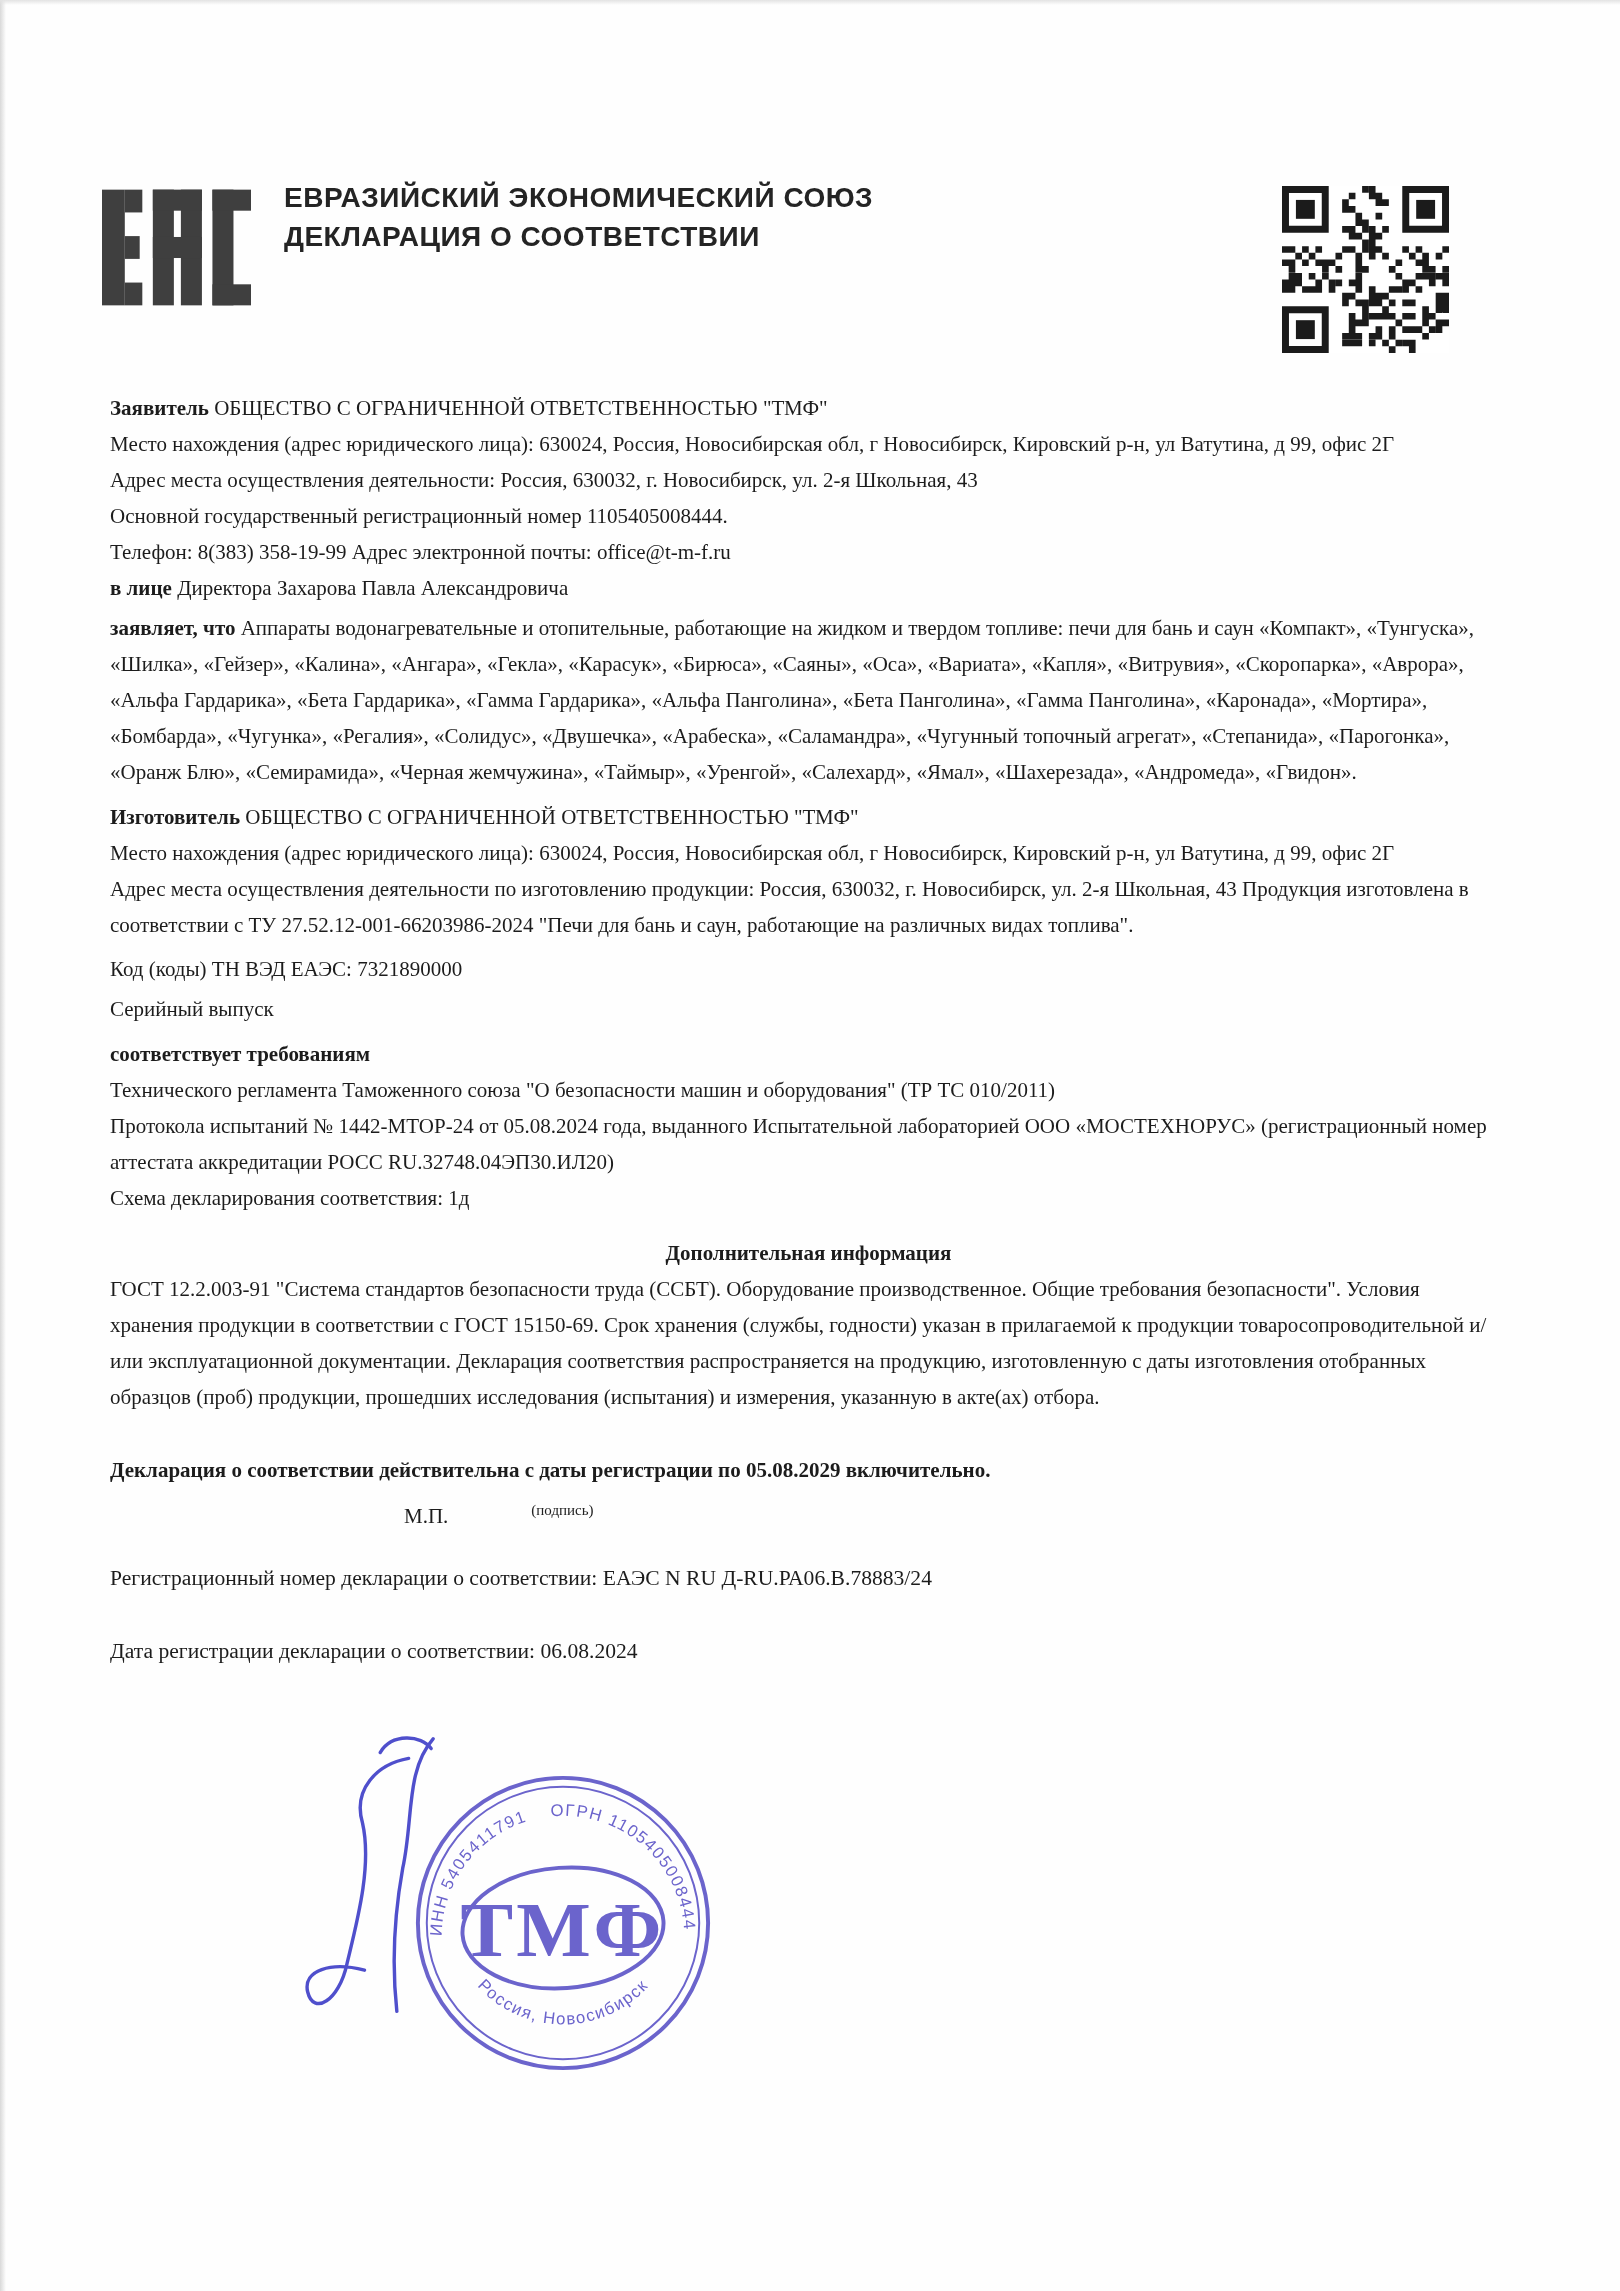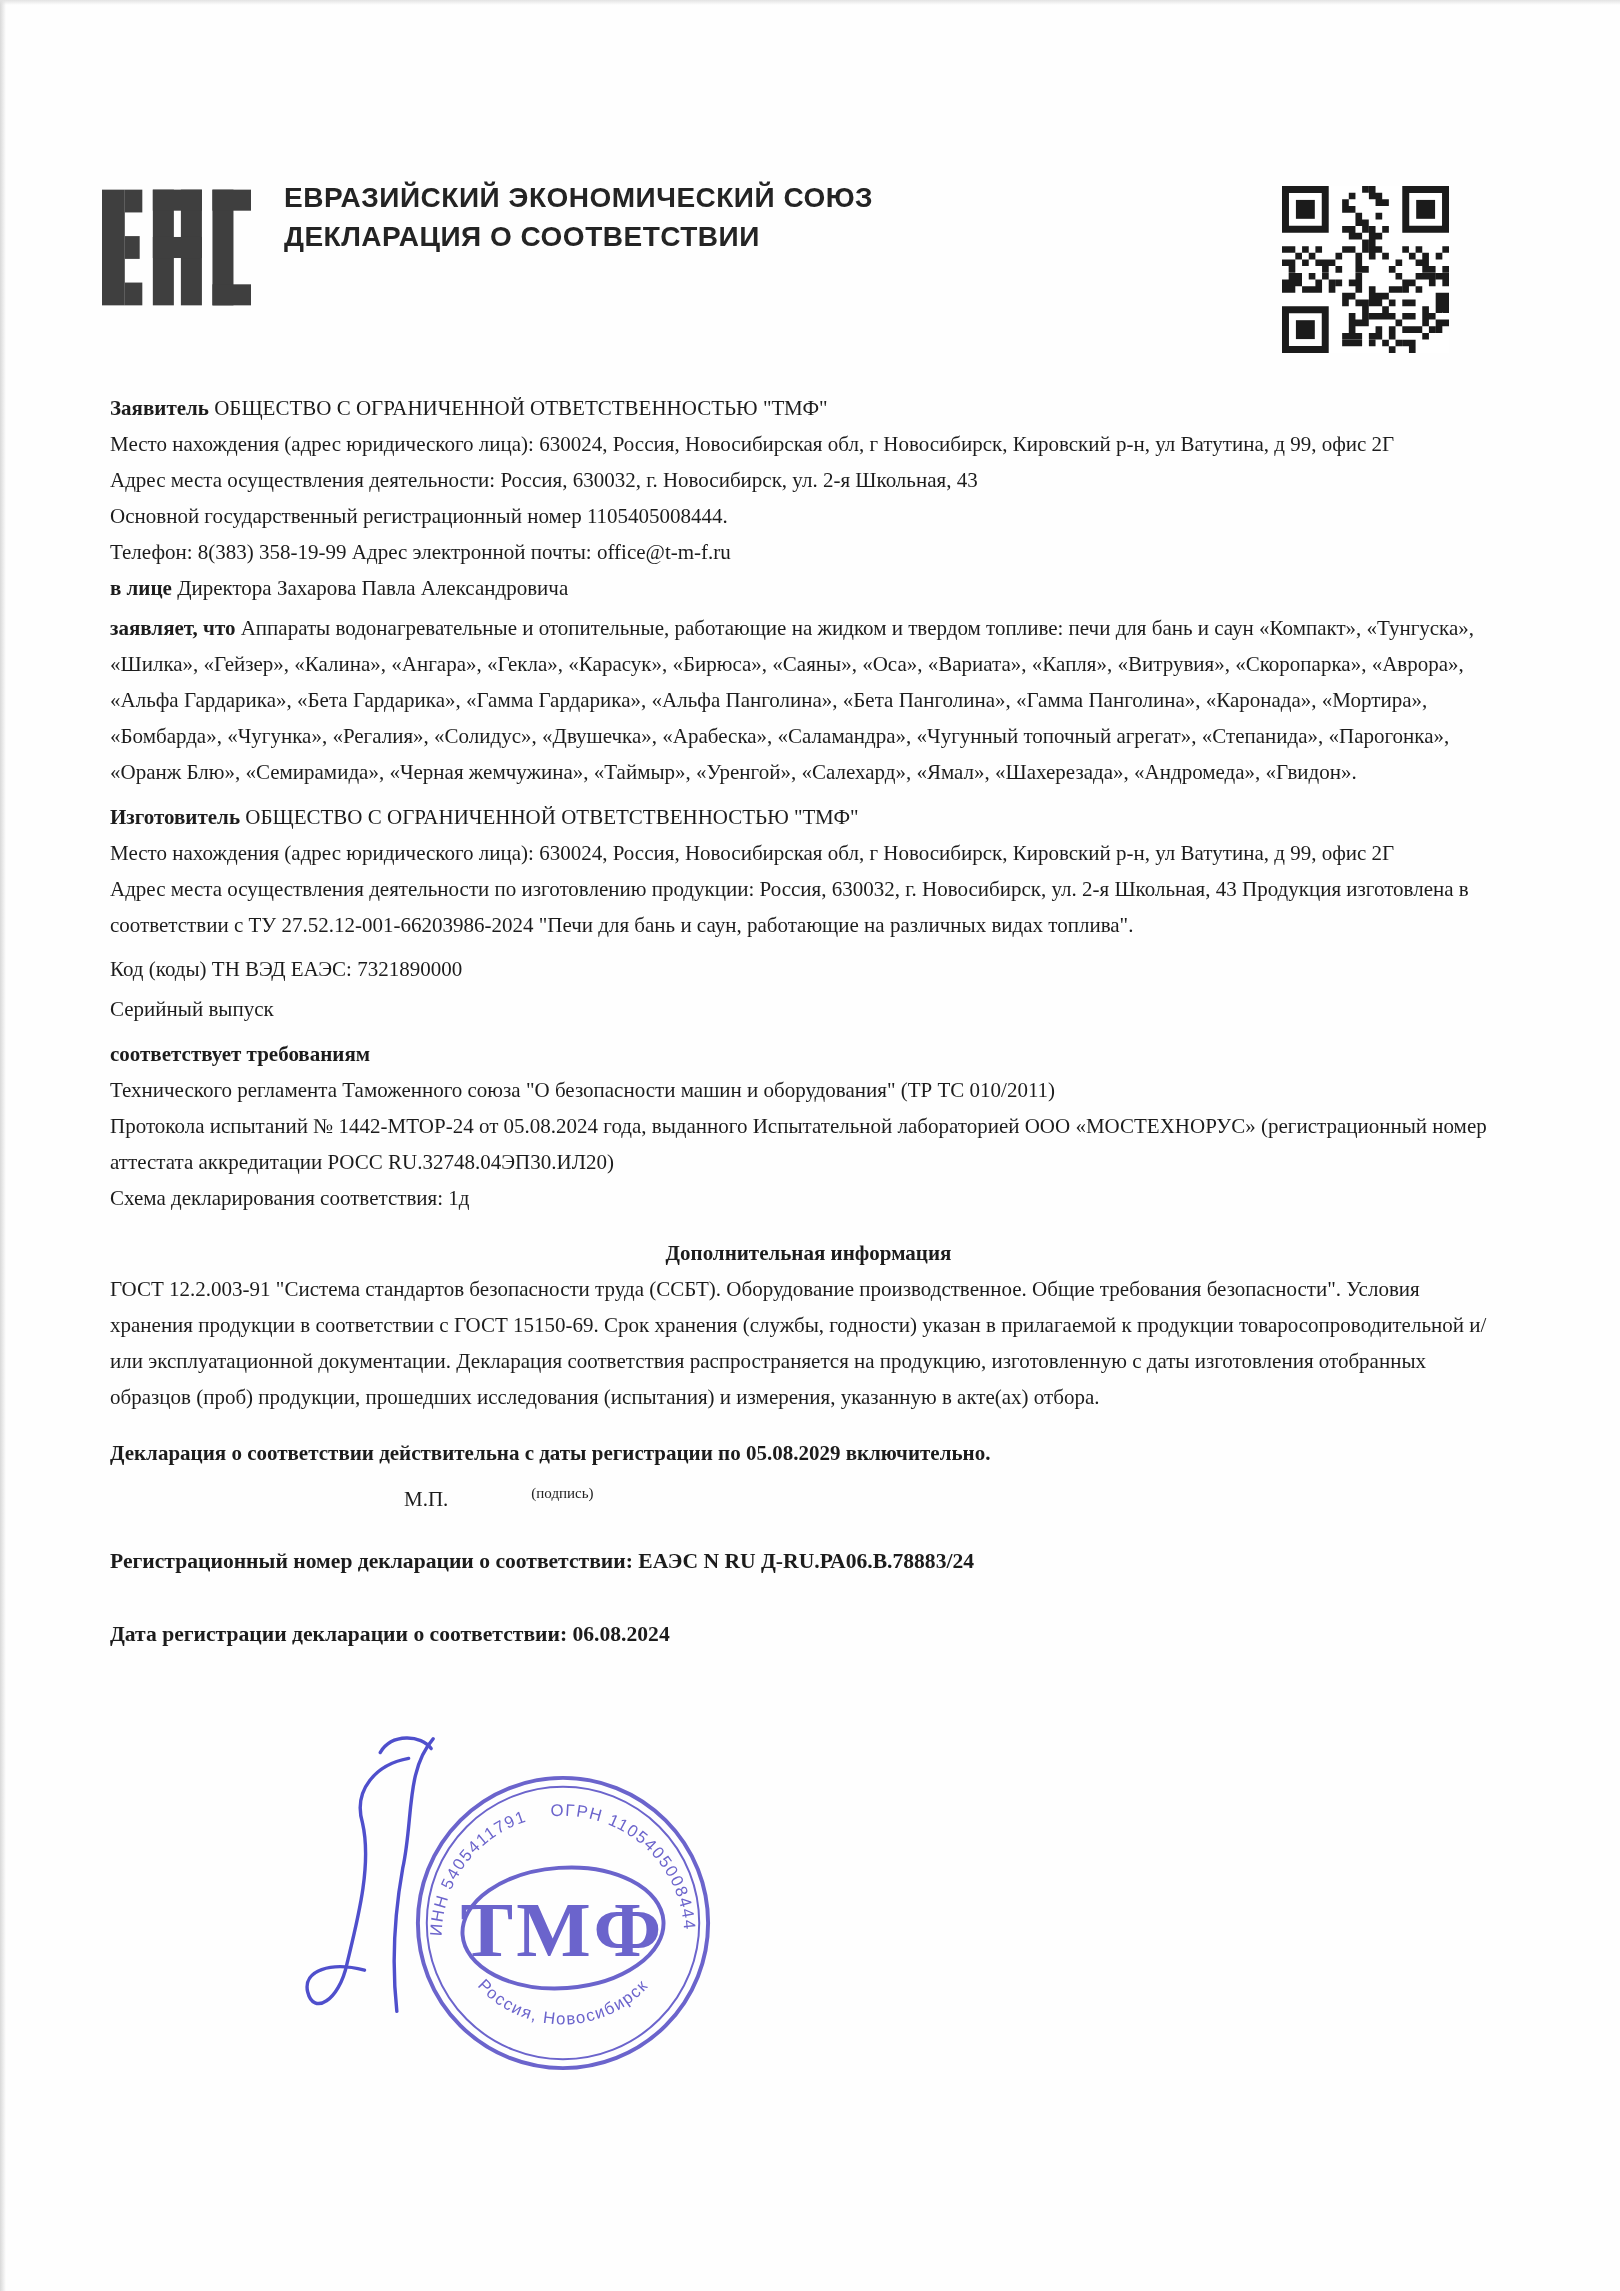--- a/index.html
+++ b/index.html
@@ -25,34 +25,34 @@
   .flow{
     position:absolute;left:110px;top:390px;width:1397px;
     font-size:21px;line-height:36px;
   }
   .p{margin:0;}
   .b{font-weight:bold;}
   .gap-xs{margin-top:3.9px;}
   .gap-sm{margin-top:8.8px;}
   .gap-md{margin-top:12.7px;}
   .gap-lg{margin-top:18.6px;text-align:center;}
-  .gap-xl{margin-top:20px;}
+  .gap-xl{margin-top:37px;}
   
   .sig-row{display:flex;margin-top:9.8px;gap:9.8px;}
   .sig-col{display:flex;}
   .sig-col.left{width:524px;}
   .sig-col.right{flex:1;}
   .sig-above{height:35px;font-size:21px;}
   .sig-above.mp{padding-left:294px;}
   .sig-above.fio{text-align:center;font-size:21.6px;}
   .sig-line{border-bottom:2.9px solid #141414;height:0;}
   .sig-caption{font-size:15px;line-height:25.5px;color:#222;}
   .sig-caption.left-cap{padding-left:83px;}
   .sig-caption.center-cap{text-align:center;}
-  .reg-line{font-weight:bold;font-size:21.6px;}
+  .reg-line{font-weight:normal;font-size:21.6px;}
   
   .stamp{position:absolute;left:410px;top:1770px;mix-blend-mode:multiply;opacity:.85;}
   .autograph{position:absolute;left:286px;top:1729px;mix-blend-mode:multiply;opacity:.9;}
   
   .scan-edge-left{position:absolute;left:0;top:0;width:5.9px;height:100%;background:linear-gradient(to right,#d9d9d9,rgba(255,255,255,0));}
   .scan-edge-top{position:absolute;left:0;top:0;width:100%;height:4.9px;background:linear-gradient(to bottom,#e3e3e3,rgba(255,255,255,0));}
 </style>
 </head>
 <body>
 

